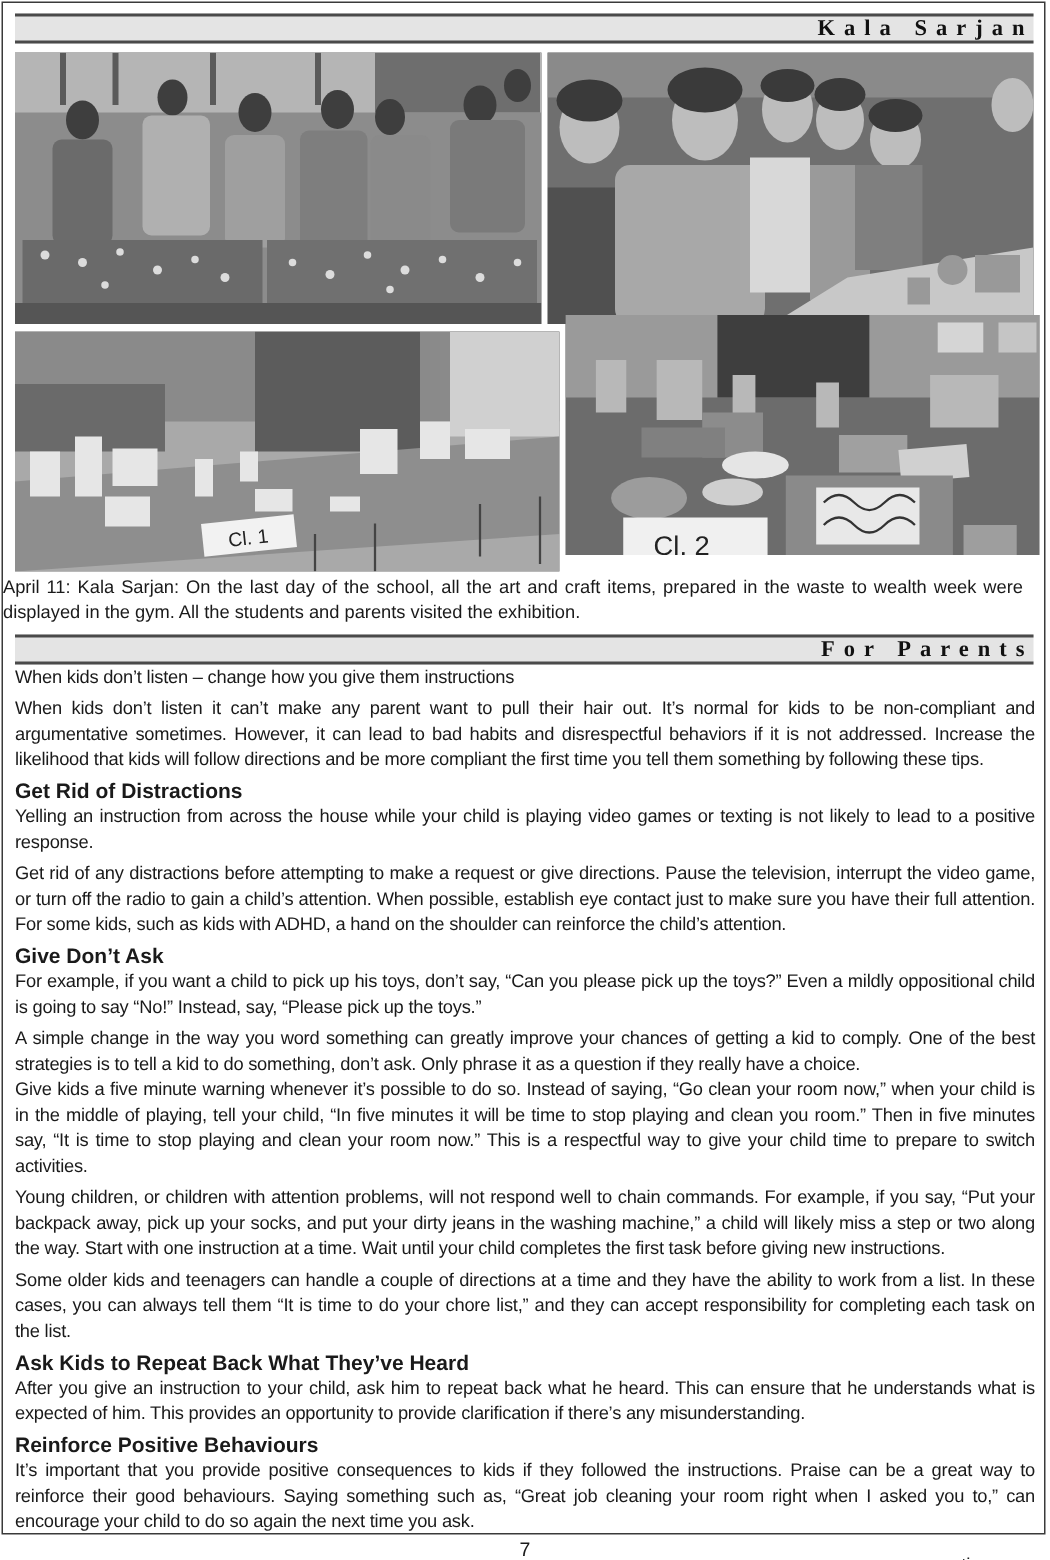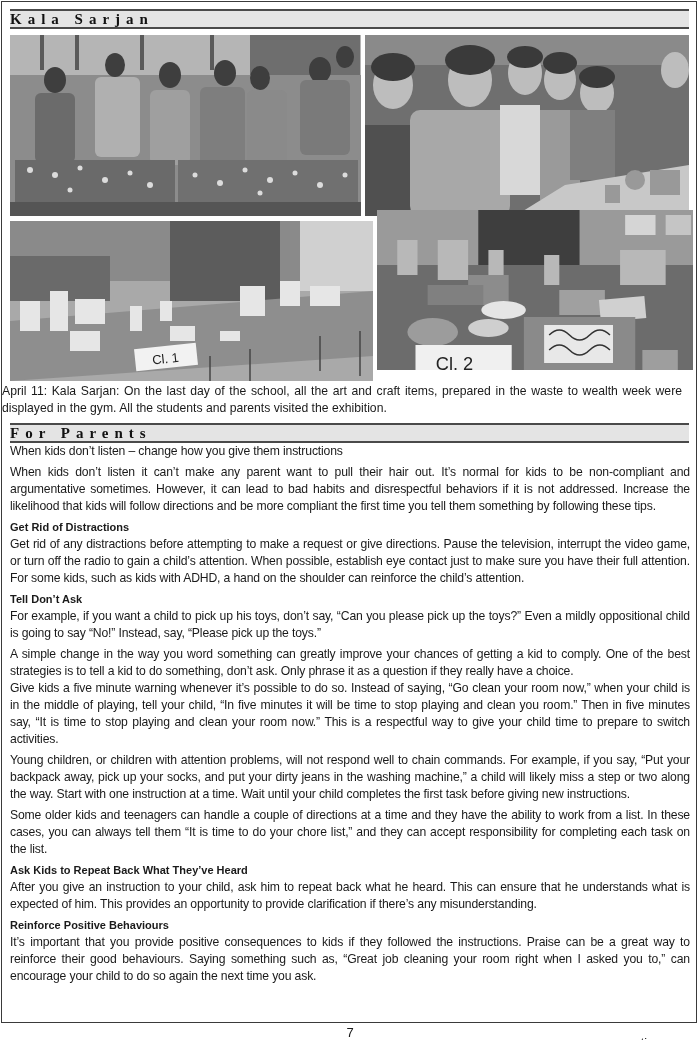--- a/index.html
+++ b/index.html
@@ -2,30 +2,30 @@
 <html><head>
 <meta charset="utf-8">
 <style>
   html, body { margin: 0; padding: 0; background: #ffffff; }
   body { width: 700px; height: 1040px; position: relative; overflow: hidden;
          font-family: "Liberation Sans", sans-serif; color: #1a1a1a; }
   .frame { position: absolute; left: 1px; top: 1px; width: 696px; height: 1022px;
            border: 1px solid #3a3a3a; box-sizing: border-box; }
   .section-header { position: absolute; left: 10px; width: 679px; height: 20px;
            background: #e4e4e4; border-top: 2px solid #4a4a4a; border-bottom: 2px solid #4a4a4a;
-           box-sizing: border-box; text-align: left;
+           box-sizing: border-box; text-align: right;
            font-family: "Liberation Serif", serif; font-weight: bold; font-size: 15px;
            letter-spacing: 6px; line-height: 16px; color: #111; }
   .photo { position: absolute; overflow: hidden; background: #7a7a7a; }
   .photo svg { width: 100%; height: 100%; display: block; }
   .caption { position: absolute; left: 2px; width: 680px; font-size: 12.2px; line-height: 17px;
              text-align: justify; }
   .article { position: absolute; left: 10px; top: 443px; width: 680px; font-size: 12.2px; line-height: 17px; }
   .article p { margin: 0 0 4px 0; text-align: justify; letter-spacing: -0.15px; }
-  .article h4 { margin: 0; font-size: 11px; font-weight: bold; line-height: 17px; }
+  .article h4 { margin: 0; font-size: 14px; font-weight: bold; line-height: 17px; }
   .article .intro-title { margin-bottom: 4px; }
   .source { position: absolute; right: 12px; top: 1036px; font-size: 12.5px; }
   .page-number { position: absolute; left: 0; width: 700px; top: 1025px; text-align: center; font-size: 13px; }
 </style>
 </head>
 <body>
 
 <div class="frame"></div>
 
 <div class="section-header" style="top:9px;">Kala Sarjan</div>
@@ -178,23 +178,24 @@
 
 <div class="caption" style="top:383px;">April 11: Kala Sarjan: On the last day of the school, all the art and craft items, prepared in the waste to wealth week were displayed in the gym. All the students and parents visited the exhibition.</div>
 
 <div class="section-header" style="top:423px;">For Parents</div>
 
 <div class="article">
   <p class="intro-title">When kids don’t listen – change how you give them instructions</p>
   <p>When kids don’t listen it can’t make any parent want to pull their hair out. It’s normal for kids to be non-compliant and argumentative sometimes. However, it can lead to bad habits and disrespectful behaviors if it is not addressed. Increase the likelihood that kids will follow directions and be more compliant the first time you tell them something by following these tips.</p>
 
   <h4>Get Rid of Distractions</h4>
+  <p>Yelling an instruction from across the house while your child is playing video games or texting is not likely to lead to a positive response.</p>
   <p>Get rid of any distractions before attempting to make a request or give directions. Pause the television, interrupt the video game, or turn off the radio to gain a child’s attention. When possible, establish eye contact just to make sure you have their full attention. For some kids, such as kids with ADHD, a hand on the shoulder can reinforce the child’s attention.</p>
 
-  <h4>Tell Don’t Ask</h4>
+  <h4>Give Don’t Ask</h4>
   <p>For example, if you want a child to pick up his toys, don’t say, “Can you please pick up the toys?” Even a mildly oppositional child is going to say “No!” Instead, say, “Please pick up the toys.”</p>
   <p style="margin-bottom:0">A simple change in the way you word something can greatly improve your chances of getting a kid to comply. One of the best strategies is to tell a kid to do something, don’t ask. Only phrase it as a question if they really have a choice.</p>
   <p>Give kids a five minute warning whenever it’s possible to do so. Instead of saying, “Go clean your room now,” when your child is in the middle of playing, tell your child, “In five minutes it will be time to stop playing and clean you room.” Then in five minutes say, “It is time to stop playing and clean your room now.” This is a respectful way to give your child time to prepare to switch activities.</p>
 
   <p>Young children, or children with attention problems, will not respond well to chain commands. For example, if you say, “Put your backpack away, pick up your socks, and put your dirty jeans in the washing machine,” a child will likely miss a step or two along the way. Start with one instruction at a time. Wait until your child completes the first task before giving new instructions.</p>
   <p>Some older kids and teenagers can handle a couple of directions at a time and they have the ability to work from a list. In these cases, you can always tell them “It is time to do your chore list,” and they can accept responsibility for completing each task on the list.</p>
 
   <h4>Ask Kids to Repeat Back What They’ve Heard</h4>
   <p>After you give an instruction to your child, ask him to repeat back what he heard. This can ensure that he understands what is expected of him. This provides an opportunity to provide clarification if there’s any misunderstanding.</p>
 

